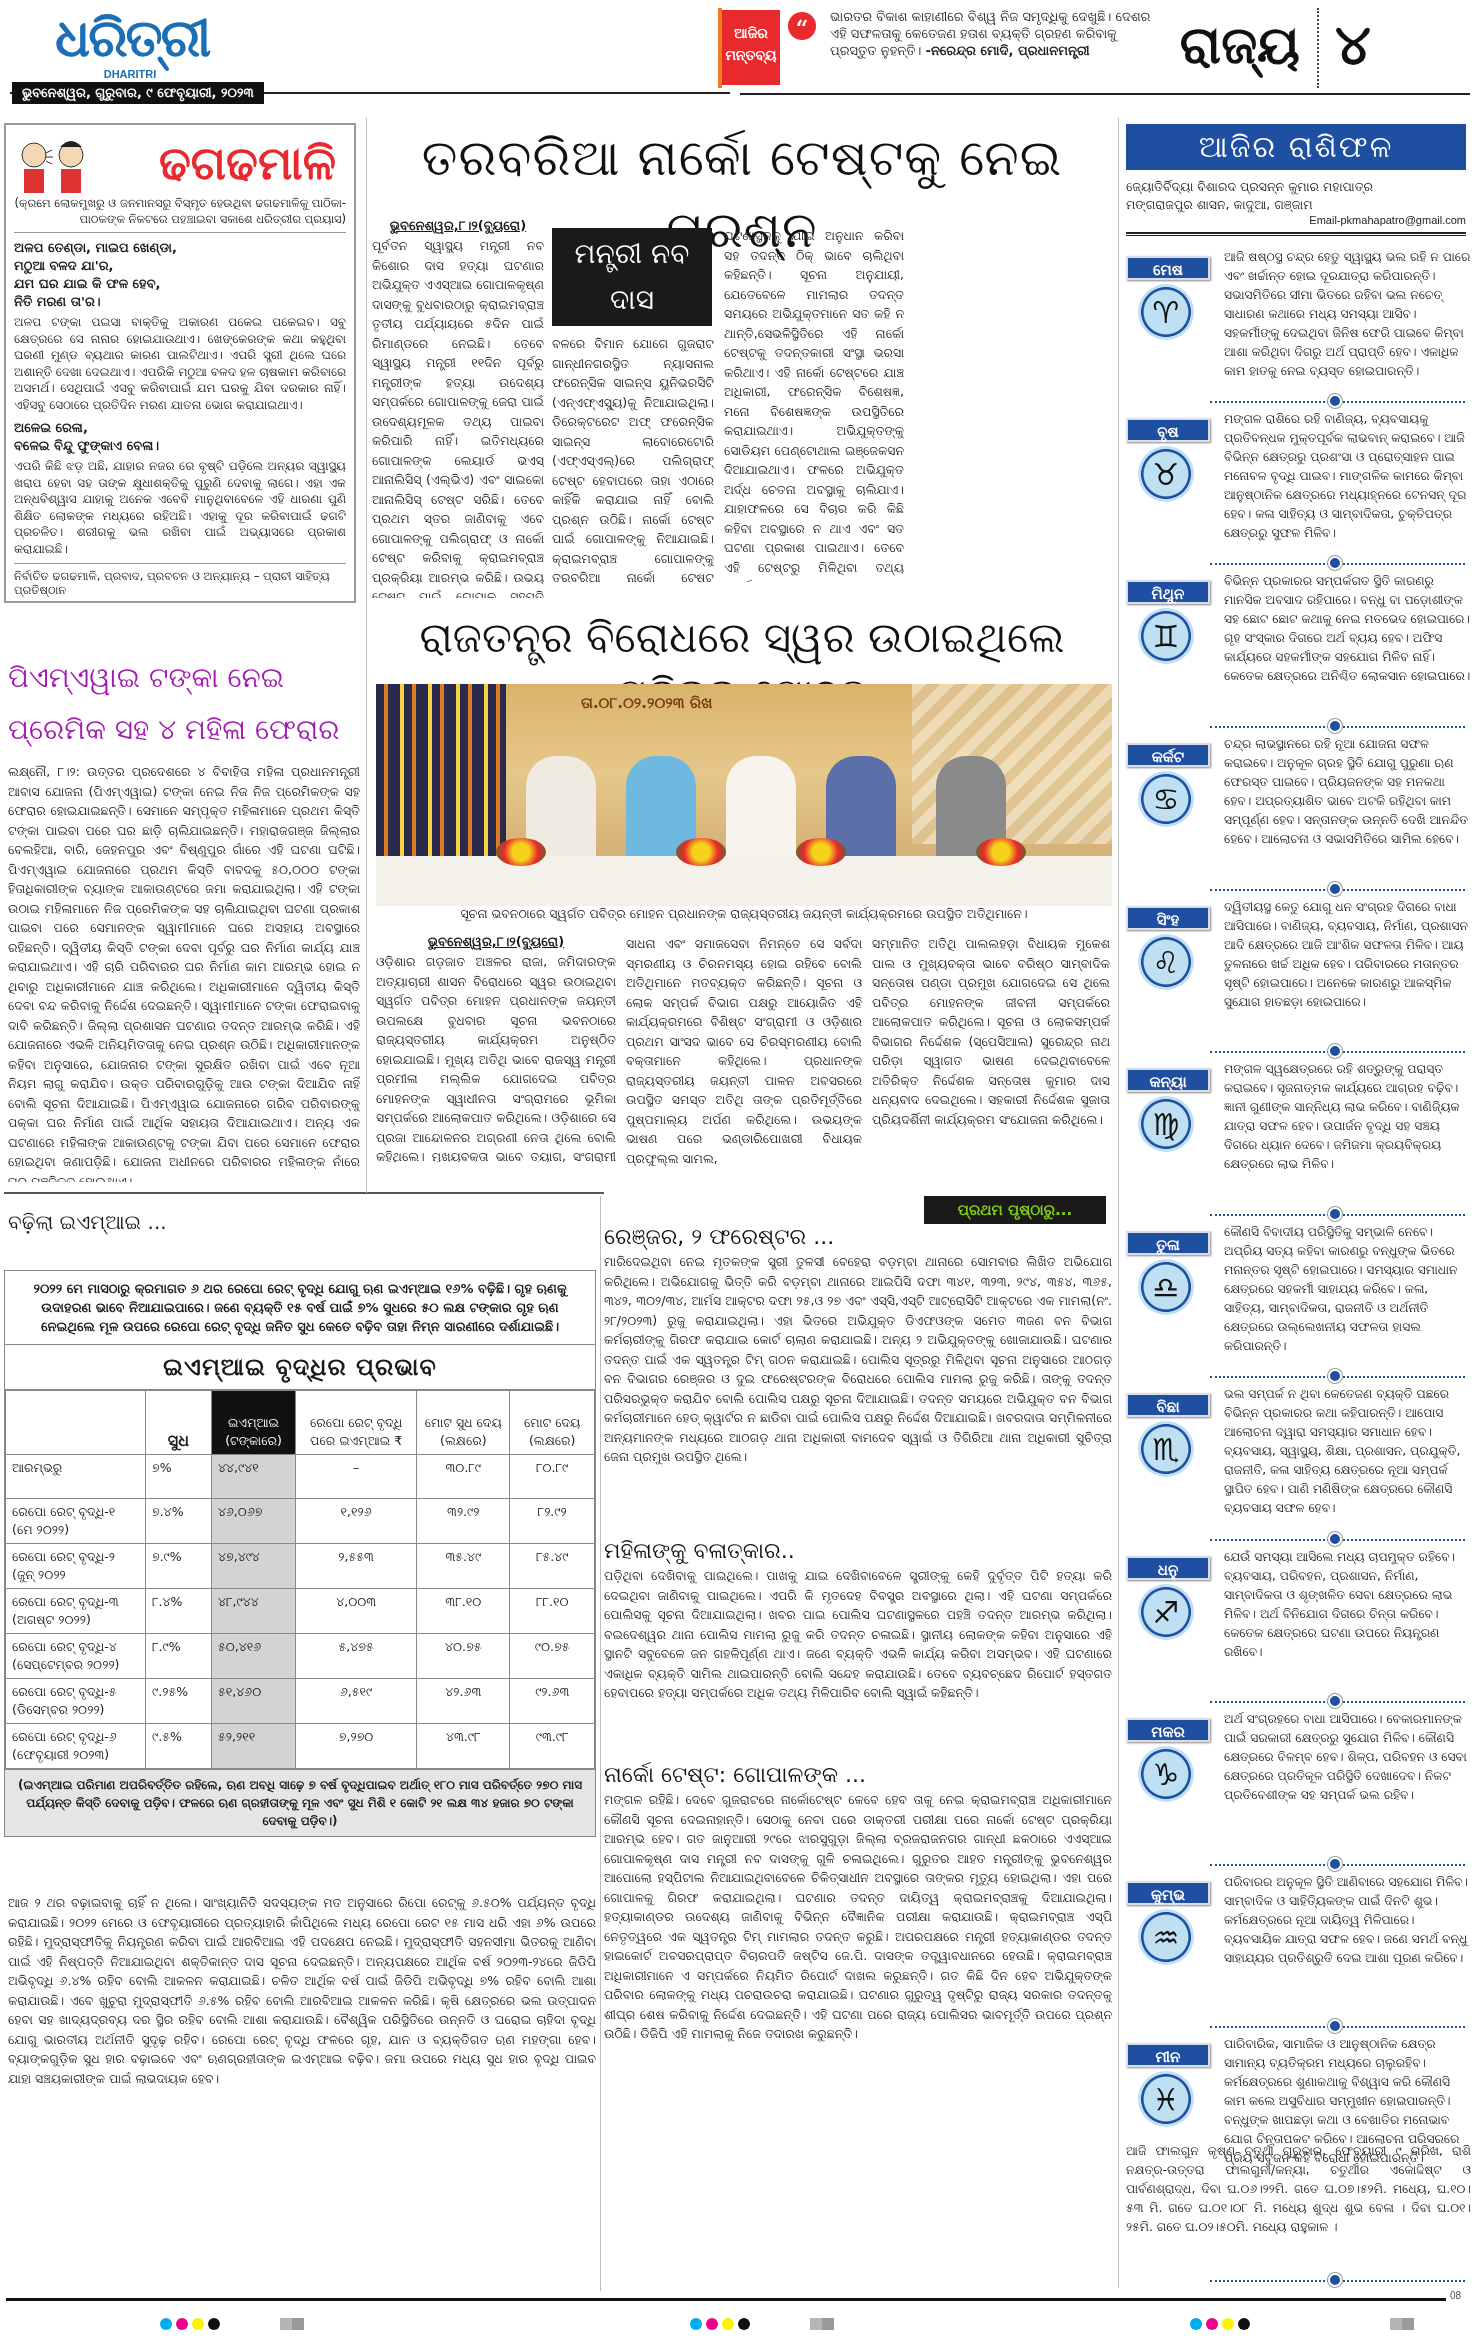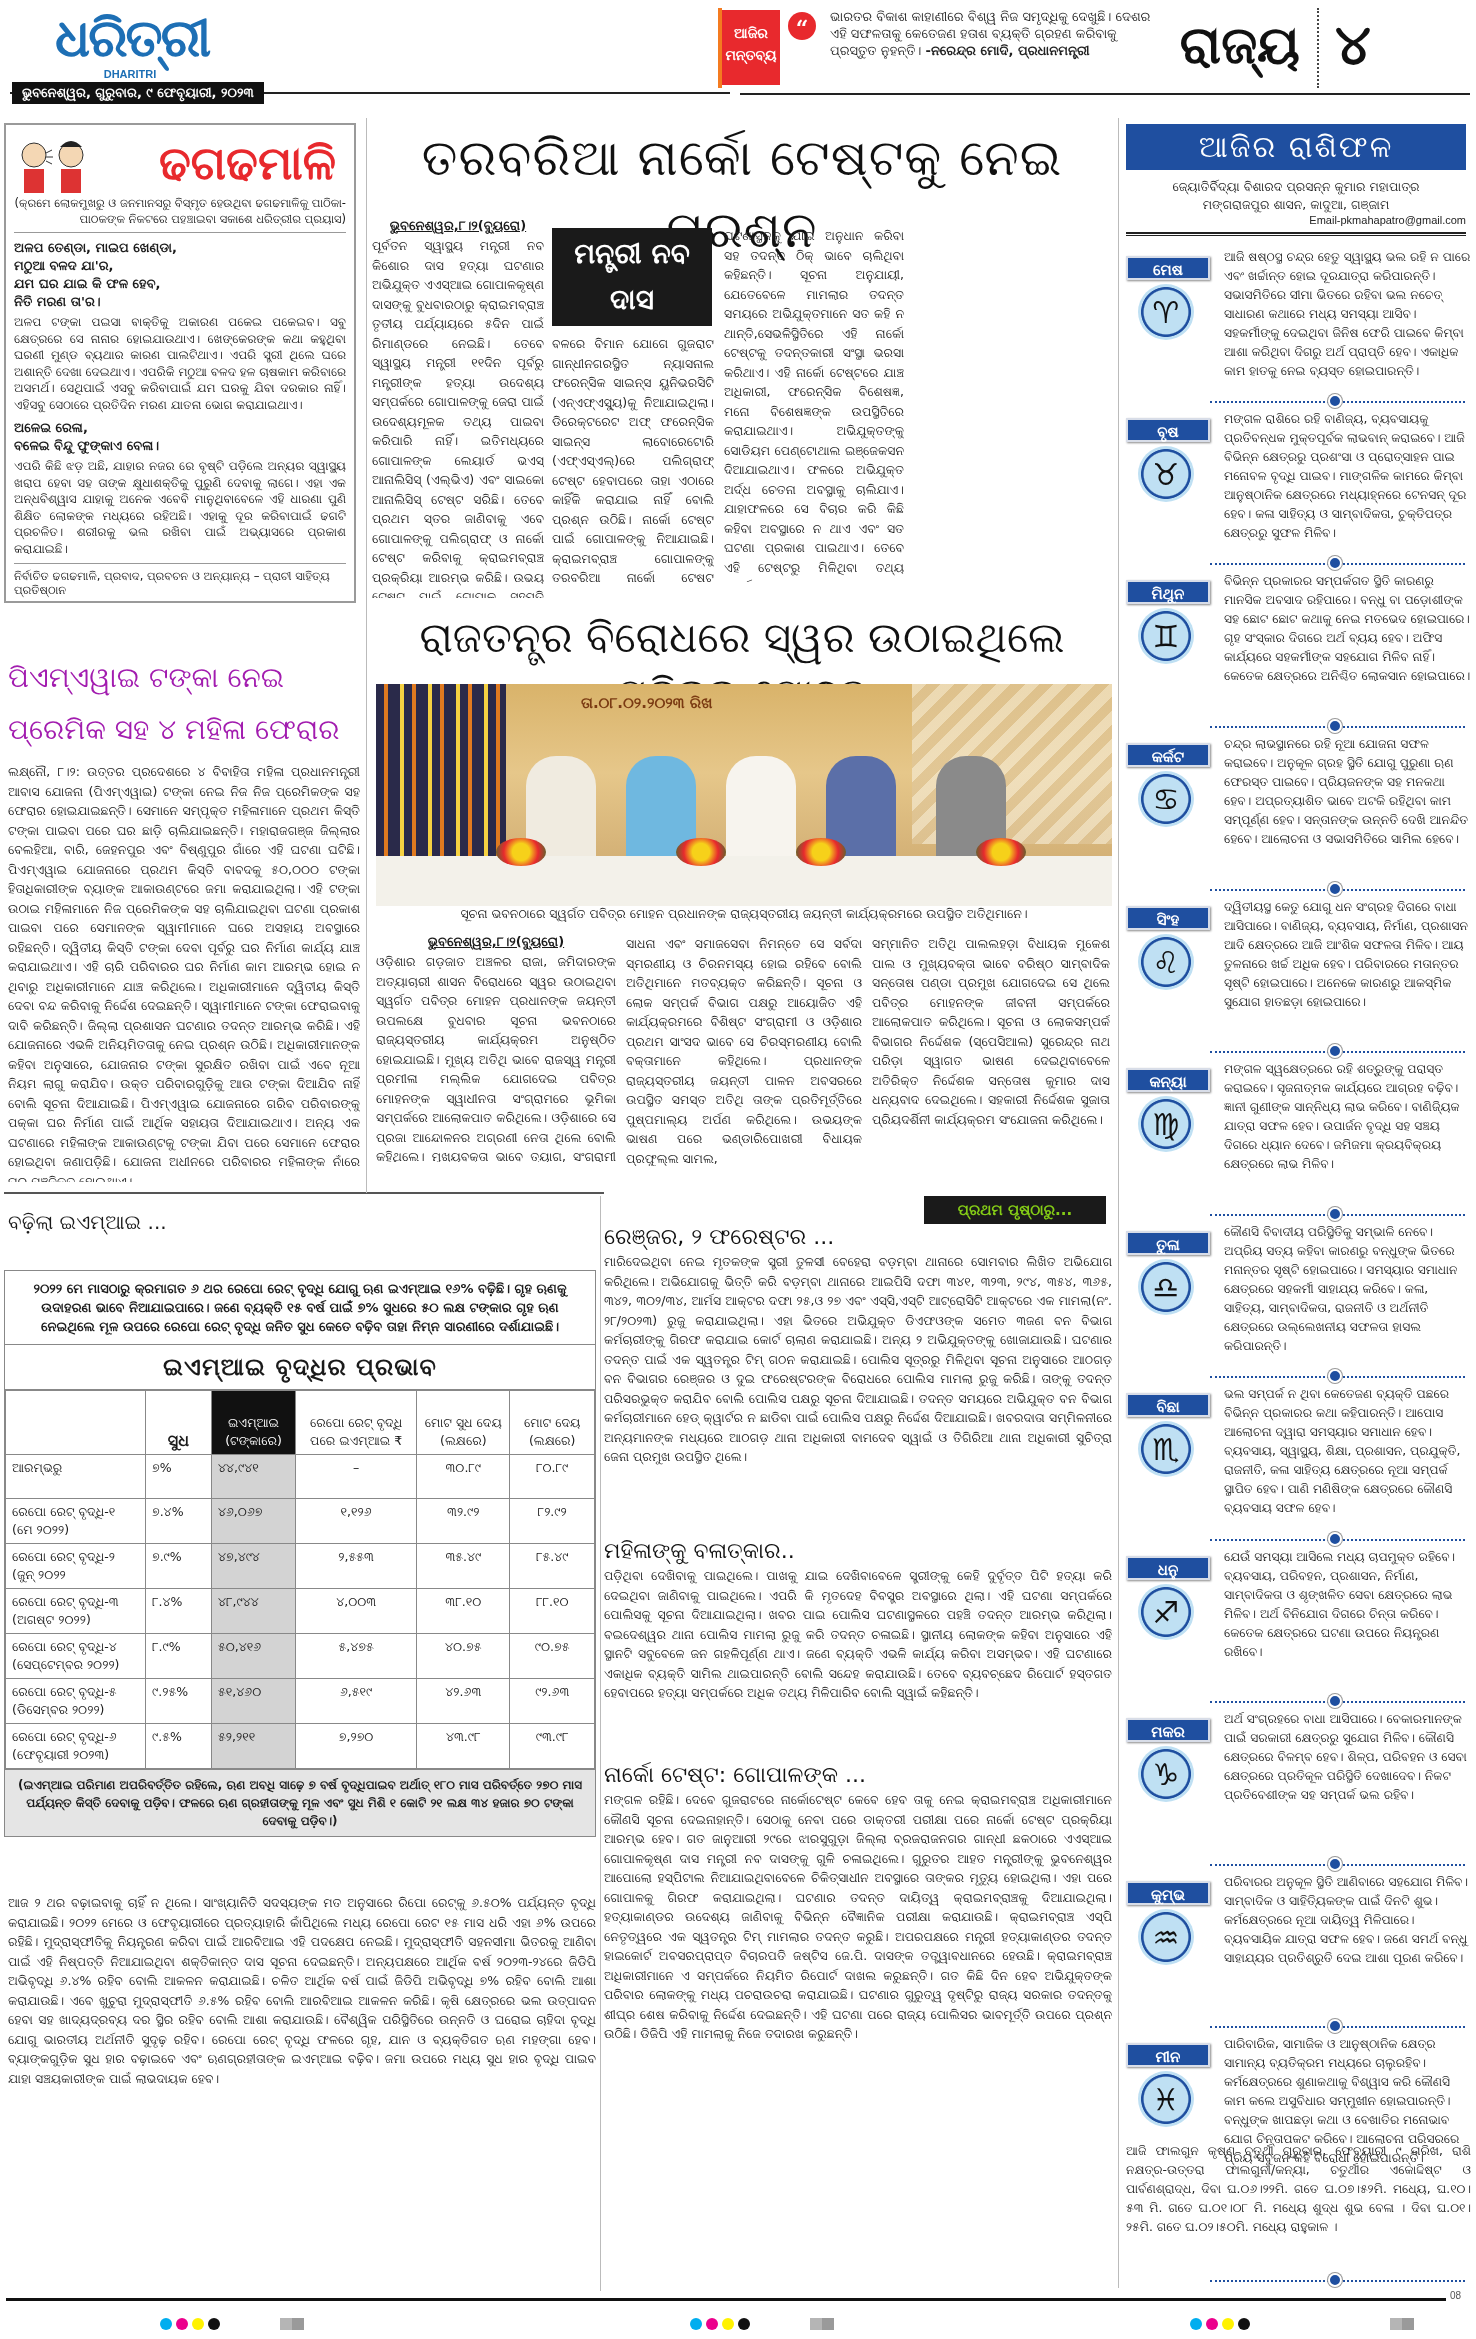--- a/index.html
+++ b/index.html
@@ -26,36 +26,36 @@
   .proverb-faces { position: absolute; left: 10px; top: 10px; width: 75px; height: 60px; }
   .proverb-sub { font-size: 11.5px; line-height: 16px; text-align: right; border-bottom: 1px solid #999; padding-bottom: 5px; margin-bottom: 6px; }
   .proverb-verse { font-size: 13px; line-height: 18px; font-weight: bold; }
   .proverb-body { font-size: 12px; line-height: 16.5px; margin-top: 3px; text-align: justify; }
   .proverb-foot { font-size: 11.5px; border-top: 1px solid #999; padding-top: 5px; margin-top: 6px; }
 
   
   .main-head { left: 372px; top: 122px; width: 740px; font-size: 50px; line-height: 72px; text-align: center; color: #111; letter-spacing: 1px; }
   .col-text { font-size: 12.5px; line-height: 19.5px; text-align: justify; color: #222; }
   .dateline-small { font-size: 13px; text-align: center; text-decoration: underline; font-weight: bold; margin-bottom: 2px; }
-  .black-box { left: 552px; top: 228px; width: 160px; height: 98px; background: #1a1a1a; color: #fff; font-size: 28px; font-weight: bold; text-align: center; line-height: 46px; padding-top: 3px; }
+  .black-box { left: 552px; top: 228px; width: 160px; height: 98px; background: #1a1a1a; color: #fff; font-size: 28px; font-weight: normal; text-align: center; line-height: 46px; padding-top: 3px; }
 
   
   .head2 { left: 372px; top: 610px; width: 740px; font-size: 42px; line-height: 56px; text-align: center; color: #111; }
   .photo { left: 376px; top: 684px; width: 736px; height: 222px; background: linear-gradient(180deg,#d9b36a 0%, #e6c78a 40%, #c9a46b 100%); overflow: hidden; }
   .photo .backdrop-left { position:absolute; left:0; top:0; width:130px; height:222px; background: repeating-linear-gradient(90deg,#2a2a4a 0 8px,#e07a20 8px 12px,#2a2a4a 12px 24px,#f5d142 24px 28px); }
   .photo .zig { position:absolute; right:0; top:0; width:200px; height:160px; background: repeating-linear-gradient(135deg,#f4e9d0 0 10px,#e0c79a 10px 20px); opacity: .7; }
   .photo .date-caption { position:absolute; left: 205px; top: 10px; font-size: 15px; color: #7a3a12; font-weight: bold; }
   .photo .person { position:absolute; bottom: 30px; width: 70px; height: 120px; border-radius: 30px 30px 8px 8px; }
   .photo .table { position:absolute; left:0; bottom:0; width:100%; height:50px; background:#f3f1ea; }
   .photo .flowers { position:absolute; bottom: 40px; width: 50px; height: 28px; border-radius: 50%; background: radial-gradient(circle,#f6d11a 30%,#e8292d 60%,#2f7a2f 100%); }
   .photo-caption { left: 376px; top: 904px; width: 736px; font-size: 12.5px; text-align: center; line-height: 20px; color: #222; }
 
   
   .rashi-head { left: 1126px; top: 124px; width: 340px; height: 46px; background: #1f4fa0; color: #fff; font-size: 30px; text-align: center; line-height: 46px; letter-spacing: 2px; }
-  .rashi-author { left: 1126px; top: 178px; width: 340px; font-size: 12.5px; line-height: 18px; text-align: center; color: #222; }
+  .rashi-author { left: 1126px; top: 178px; width: 340px; font-size: 12.5px; line-height: 18px; text-align: left; color: #222; }
   .rashi-email { left: 1126px; top: 214px; width: 340px; font-size: 11px; text-align: right; color: #222; font-family: "Liberation Sans", sans-serif; }
   .rashi-rule { left: 1126px; top: 232px; width: 340px; height: 4px; border-top: 2px solid #222; border-bottom: 1px solid #222; }
   .sign-block { position: absolute; left: 1126px; width: 345px; }
   .sign-tag { position: absolute; left: 0; top: 8px; width: 84px; height: 24px; background: #1f4fa0; color: #fff; font-size: 15px; font-weight: bold; text-align: center; line-height: 24px; border: 2px solid #d8dde8; box-shadow: 1px 1px 2px #888; }
   .sign-icon { position: absolute; left: 12px; top: 36px; width: 56px; height: 56px; border-radius: 50%; background: radial-gradient(circle,#bfe0f3 55%,#1f4fa0 58%,#1f4fa0 62%,#bfe0f3 64%); display:flex; align-items:center; justify-content:center; font-size: 30px; color: #111; }
   .sign-text { font-size: 12.3px; line-height: 19px; color: #222; text-indent: 0; }
   .sign-divider { position: absolute; left: 1210px; width: 255px; height: 0; border-top: 2px dotted #1f4fa0; }
   .sign-dot { position: absolute; left: 1328px; width: 14px; height: 14px; border-radius: 50%; background: #1f4fa0; border: 2px solid #fff; box-shadow: 0 0 0 1px #999; }
 
   

